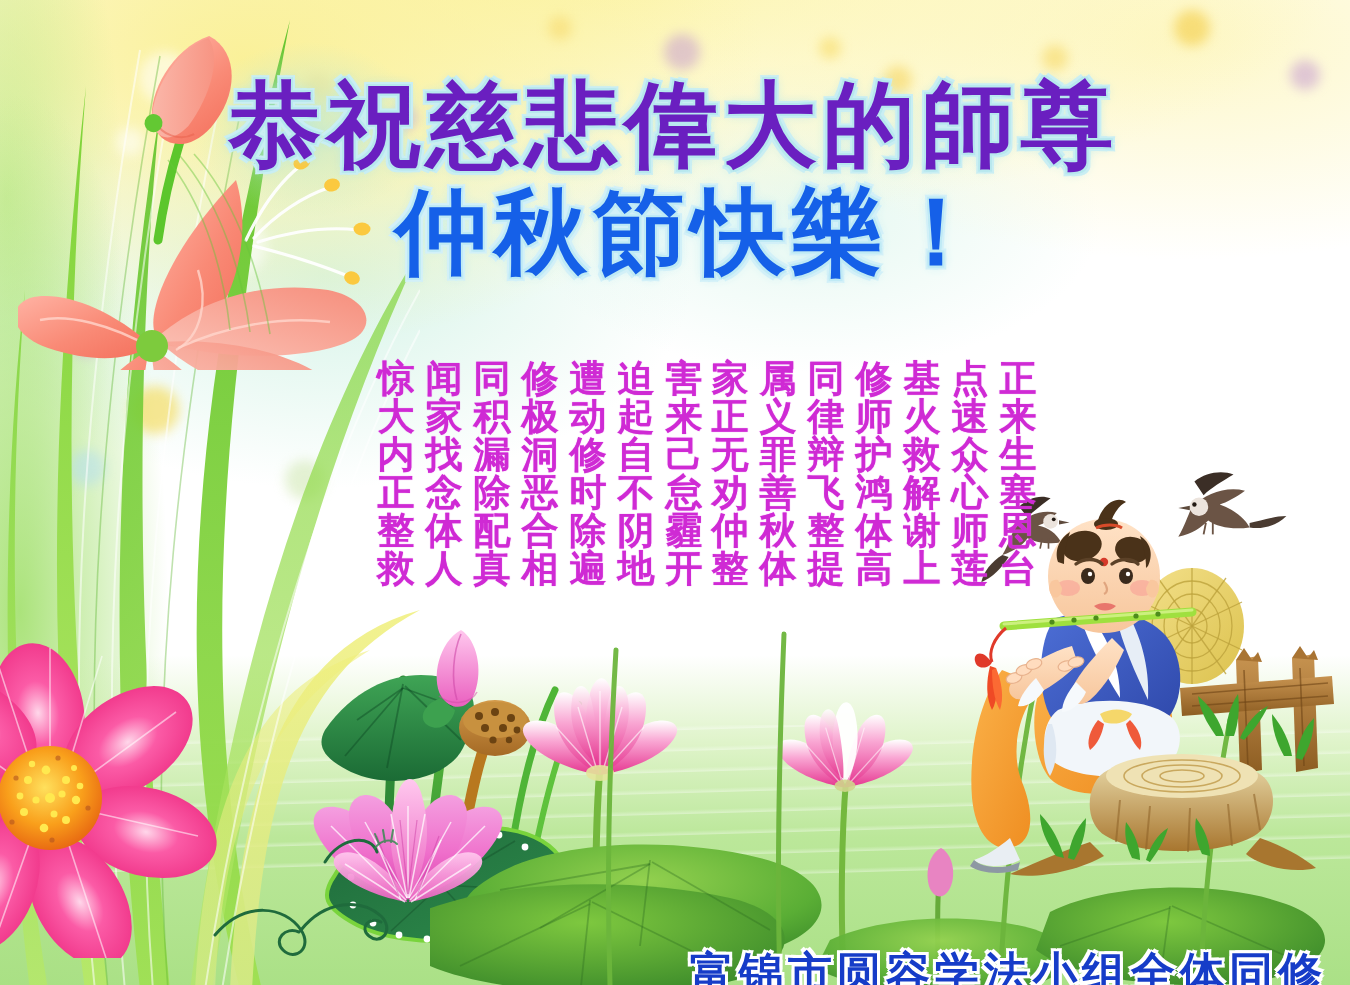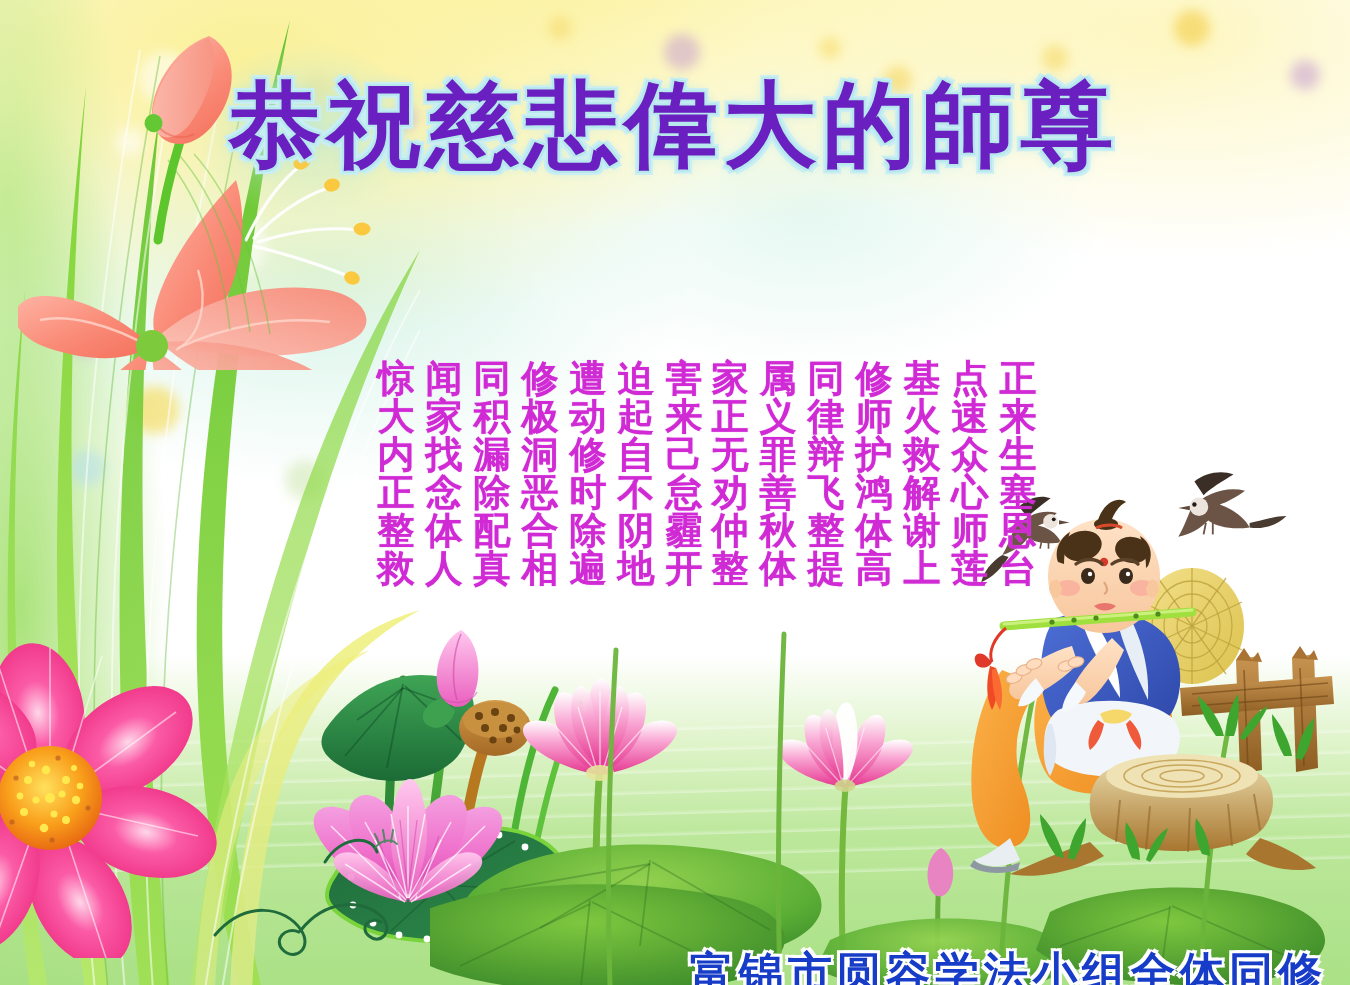--- a/index.html
+++ b/index.html
@@ -735,20 +735,21 @@
       <path d="M116 386 C106 372 100 358 100 344 C112 356 120 372 124 388 Z"></path>
       <path d="M128 388 C130 372 136 358 146 348 C146 366 140 380 134 390 Z"></path>
       <path d="M192 388 C186 376 184 364 186 352 C194 362 200 376 200 390 Z"></path>
       <path d="M206 390 C210 376 218 364 228 358 C224 372 216 384 210 392 Z"></path>
       <path d="M262 384 C256 372 254 360 256 348 C264 358 270 372 270 386 Z"></path>
     </g>
   </svg>
 
   <div class="title-wrap">
     <div class="title-line t1">恭祝慈悲偉大的師尊</div>
+    <div class="title-line t2">仲秋節快樂！</div>
   </div>
 
   <div class="poem" id="poem-left">
       <div class="poem-col">
         <div class="poem-ch">害</div>
         <div class="poem-ch">来</div>
         <div class="poem-ch">己</div>
         <div class="poem-ch">怠</div>
         <div class="poem-ch">霾</div>
         <div class="poem-ch">开</div>

